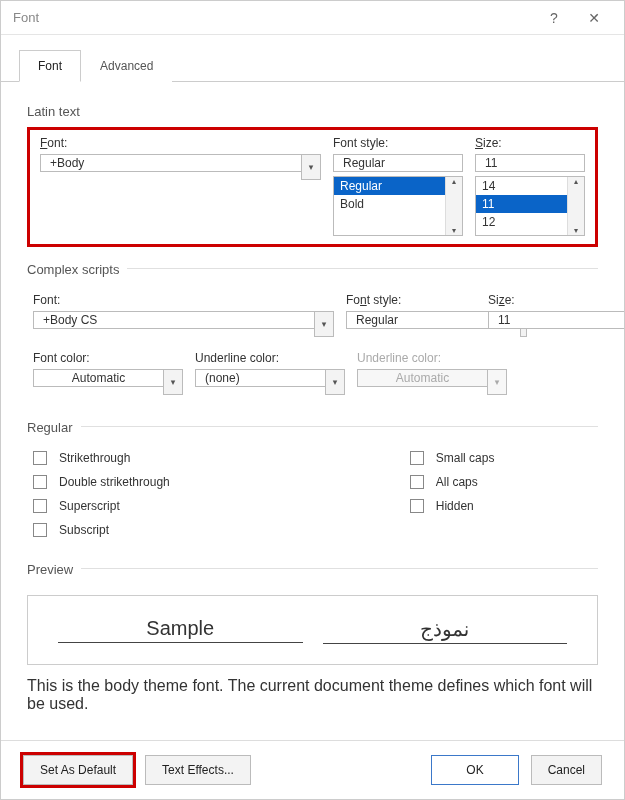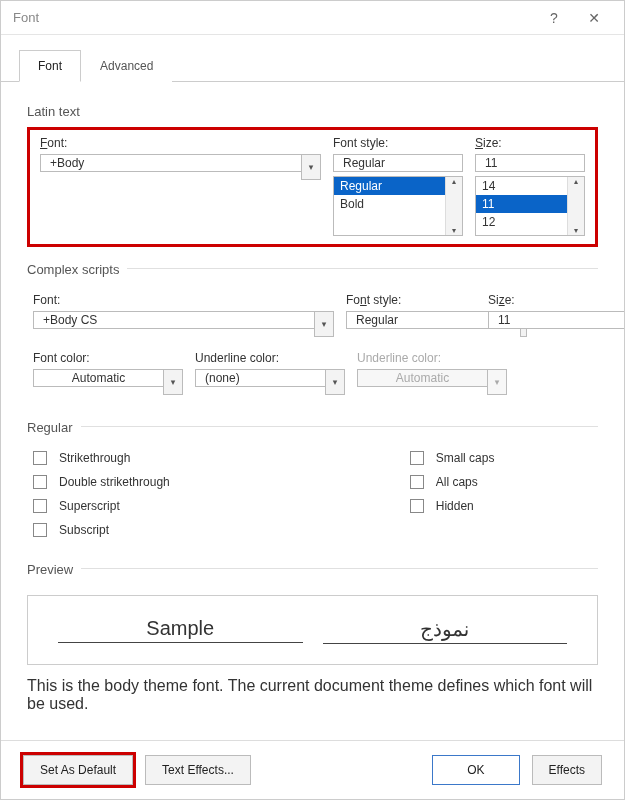--- a/index.html
+++ b/index.html
@@ -362,17 +362,17 @@
       <span>Set As <span class="ul">D</span>efault</span>
     </button>
     <button class="btn">
       <span>Text <span class="ul">E</span>ffects...</span>
     </button>
     <div class="spacer"></div>
     <button class="btn primary">
       <span>OK</span>
     </button>
     <button class="btn">
-      <span>Effects</span>
+      <span>Cancel</span>
     </button>
   </div>
 
 </div>
 
 </body></html>

